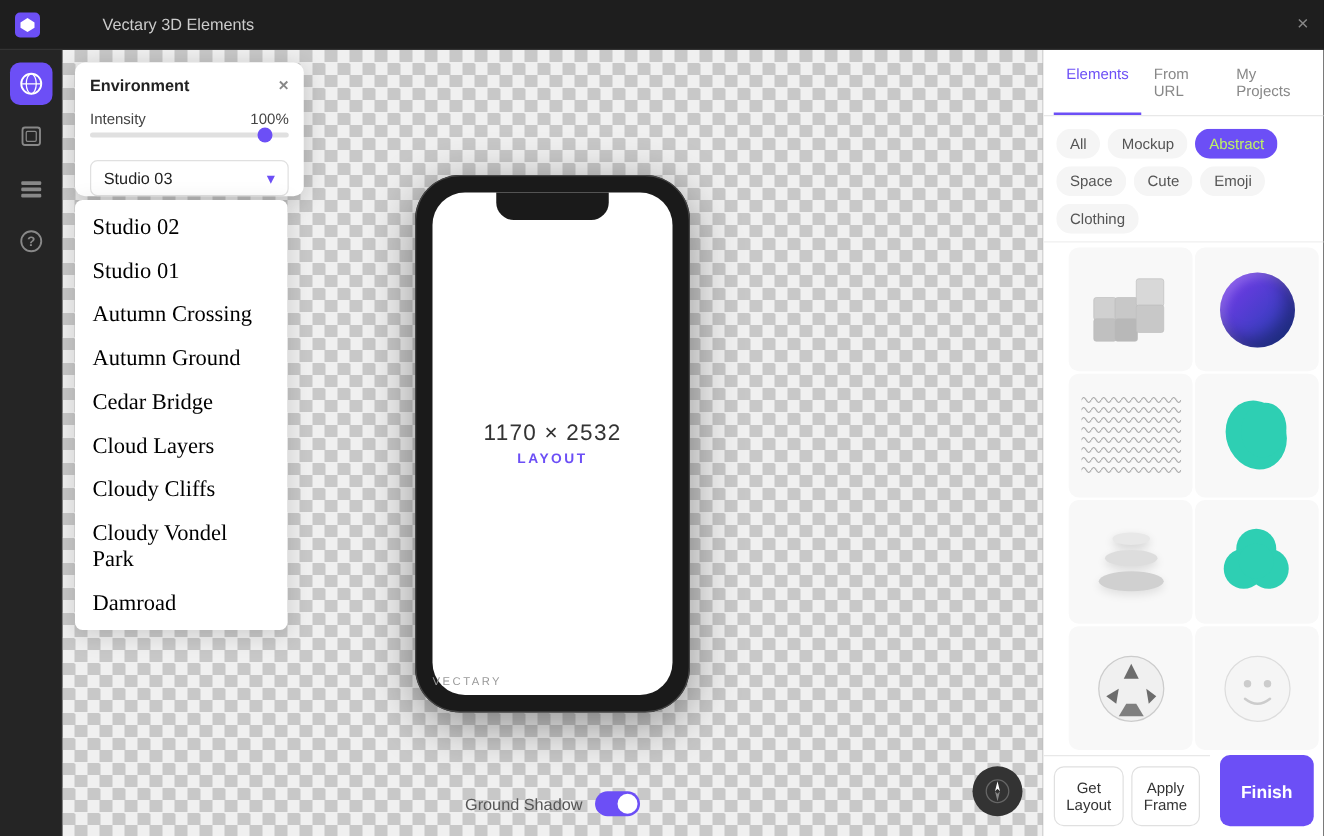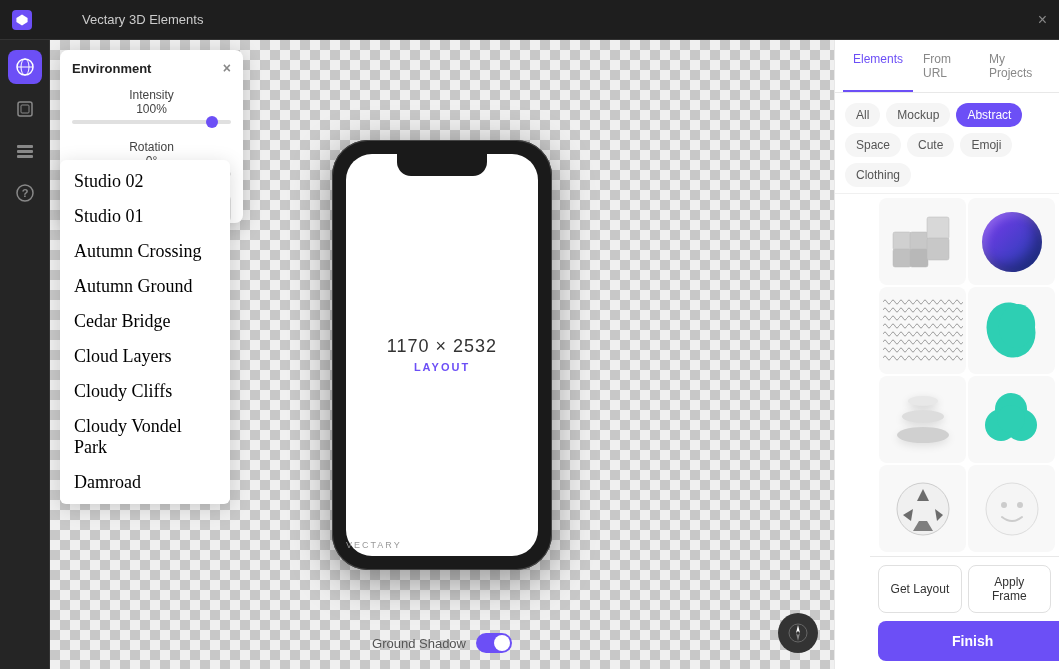--- a/index.html
+++ b/index.html
@@ -66,21 +66,21 @@
       z-index: 10;
       overflow: visible;
     }
     .env-panel-header {
       display: flex; align-items: center; justify-content: space-between;
       padding: 10px 12px 8px;
       font-size: 13px; font-weight: 600; color: #222;
     }
     .env-close { cursor: pointer; color: #888; font-size: 14px; }
     .env-row { padding: 4px 12px; }
-    .env-label-row { display: flex; align-items: center; justify-content: space-between; font-size: 12px; color: #444; flex-direction: column; }
+    .env-label-row { display: flex; align-items: center; justify-content: space-between; font-size: 12px; color: #444; }
     .slider-track {
       width: 100%; height: 4px; background: #e0e0e0; border-radius: 2px;
       position: relative; margin: 4px 0 8px;
     }
     .slider-thumb {
       width: 12px; height: 12px; background: #6c4ff6; border-radius: 50%;
       position: absolute; top: -4px;
       cursor: pointer;
     }
     .env-dropdown {
@@ -222,21 +222,21 @@
       padding: 4px 10px;
       border-radius: 20px;
       font-size: 12px;
       cursor: pointer;
       border: 1px solid transparent;
       color: #555;
       background: #f5f5f5;
     }
     .tag.active {
       background: #6c4ff6;
-      color: #ffffff;
+      color: #bef264;
     }
 
     
     .elements-grid {
       flex: 1;
       overflow-y: auto;
       display: grid;
       grid-template-columns: 1fr 1fr;
       gap: 2px;
       padding: 4px;
@@ -275,21 +275,21 @@
       width: 100%;
       padding: 12px;
       background: #6c4ff6;
       color: white;
       border: none;
       border-radius: 8px;
       font-size: 14px; font-weight: 600;
       cursor: pointer;
       margin: 0 8px 8px;
     }
-    .bottom-section { display: flex; flex-direction: column; }
+    .bottom-section { display: flex; flex-direction: row; }
   </style>
 </head>
 <body>
 
 <div class="title-bar">
   <div class="title-bar-logo">
     <svg viewBox="0 0 20 20" fill="white">
         <polygon points="10,2 18,7 18,13 10,18 2,13 2,7"></polygon>
       </svg>
   </div>
@@ -339,29 +339,20 @@
       <div class="env-row">
         <div class="env-label-row">
           <span>Intensity</span>
           <span>100%</span>
         </div>
         <div class="slider-track">
           <div class="slider-thumb" style="left: calc(88% - 6px);"></div>
         </div>
       </div>
 
-      <div class="env-row">
-        <div class="env-label-row">
-          <span>Rotation</span>
-          <span>0°</span>
-        </div>
-        <div class="slider-track">
-          <div class="slider-thumb" style="left: calc(5% - 6px);"></div>
-        </div>
-      </div>
 
       <div class="env-dropdown">
         <span>Studio 03</span>
         <span style="color:#6c4ff6;">▾</span>
       </div>
 
       <div class="dropdown-menu">
         <div class="dropdown-item">Studio 02</div>
         <div class="dropdown-item">Studio 01</div>
         <div class="dropdown-item">Autumn Crossing</div>

